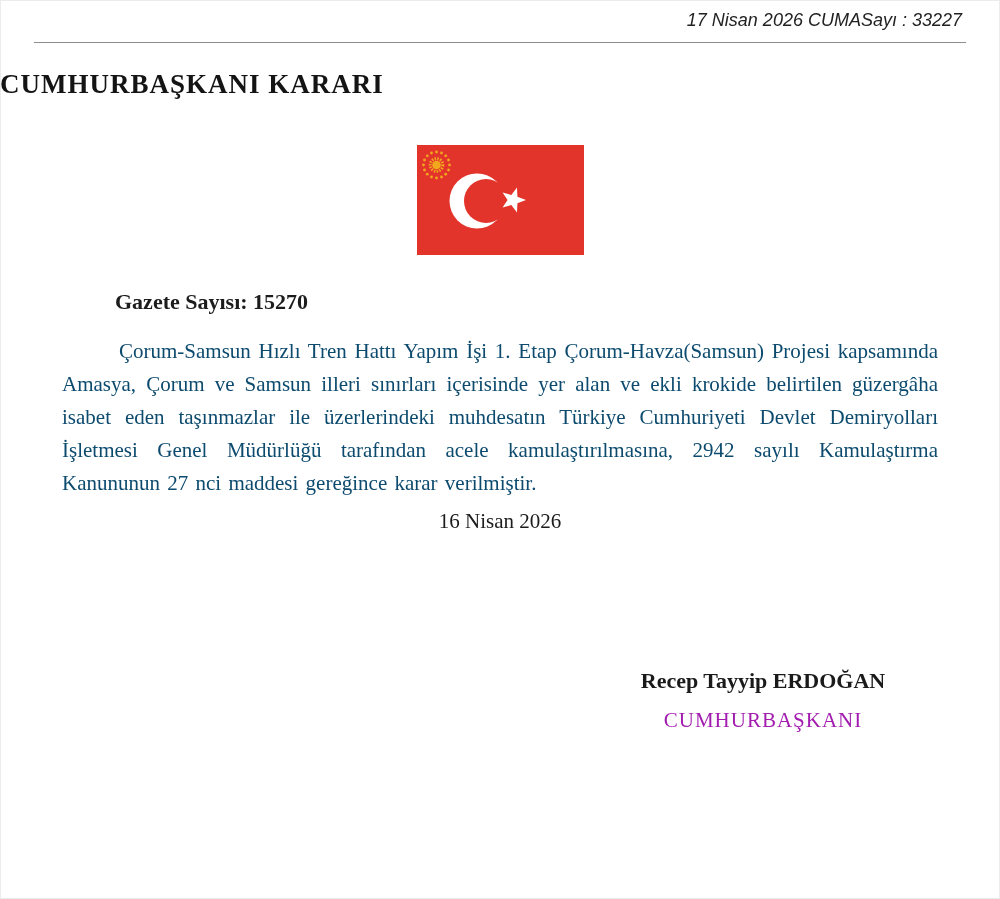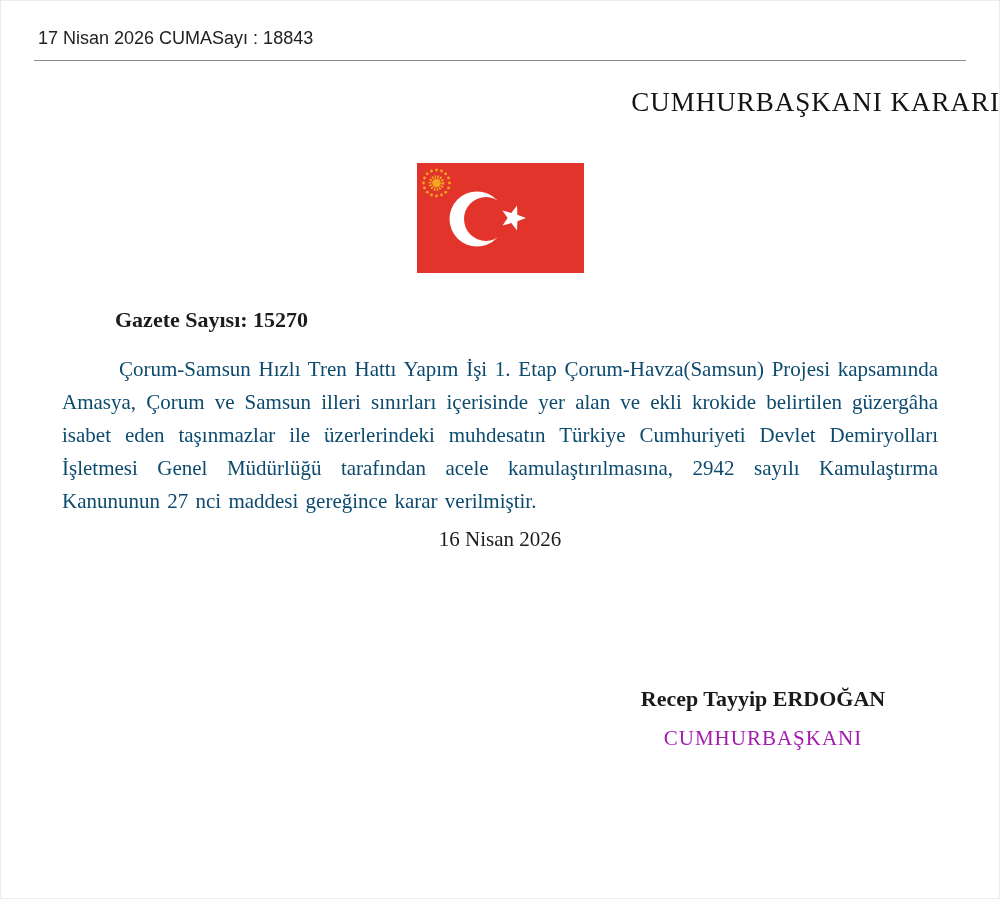--- a/index.html
+++ b/index.html
@@ -12,47 +12,48 @@
   body{
     width:1000px;height:899px;
     background:#ffffff;
     box-shadow:inset 0 0 0 1px #ececec;
     font-family:"Liberation Serif", serif;
     color:var(--ink);
     overflow:hidden;
   }
   
   .masthead{
-    margin:18px 34px;
+    margin:0 34px;
     padding:10px 4px 9px 4px;
     display:flex;
-    justify-content:flex-start;
+    justify-content:flex-end;
     align-items:flex-end;
     border-bottom:1.5px solid #8c8c8c;
+    font-style:italic;
   }
   .masthead .date,
   .masthead .issue{
     font-family:"Liberation Sans", sans-serif;
     font-size:18px;
     color:#222;
     padding-bottom:2px;
   }
   .masthead .gazette-title{
     font-family:"Liberation Serif", serif;
     font-weight:bold;
     font-size:31px;
     color:var(--gazette-title);
     letter-spacing:0.5px;
   }
   
   .doc-heading{
     margin:26px 0 16px 0;
-    text-align:right;
+    text-align:left;
     font-size:27px;
-    font-weight:normal;
+    font-weight:bold;
     letter-spacing:1px;
     color:#141414;
   }
   
   .flag-wrap{
     width:167px;height:110px;
     margin:45px auto 0 auto;
   }
   .flag-wrap svg{display:block;width:100%;height:100%;}
   .flag-bg{fill:var(--flag-red);}
@@ -97,21 +98,21 @@
     font-size:21px;
     letter-spacing:1px;
     color:#a21caf;
   }
 </style>
 </head>
 <body>
 
 <header class="masthead">
   <span class="date">17 Nisan 2026 CUMA</span>
-  <span class="issue">Sayı : 18843</span>
+  <span class="issue">Sayı : 33227</span>
 </header>
 
 <h1 class="doc-heading">CUMHURBAŞKANI KARARI</h1>
 
 <div class="flag-wrap">
   <svg viewBox="0 0 167 110" xmlns="http://www.w3.org/2000/svg">
     <rect class="flag-bg" x="0" y="0" width="167" height="110"></rect>
 
     <g>
       <circle class="emblem-sun" cx="19.5" cy="20" r="4.3"></circle>

